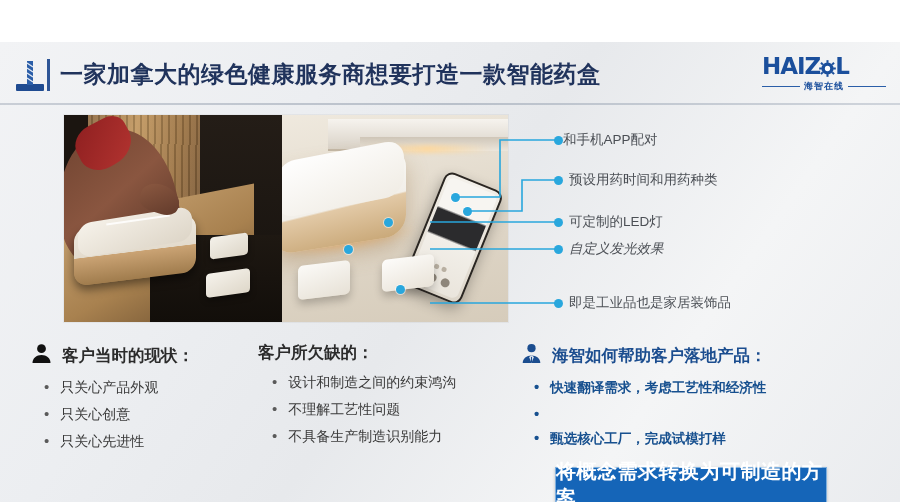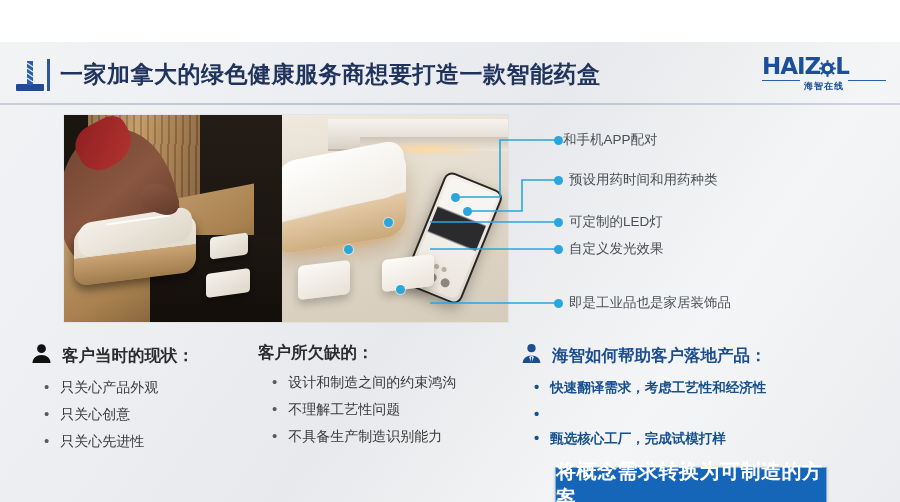--- a/index.html
+++ b/index.html
@@ -26,21 +26,21 @@
   .hdr-rule{position:absolute;left:0;top:61px;width:900px;height:2px;
     background:linear-gradient(90deg,#c9ced6 0%,#b9c0ca 50%,#cfd4db 100%);}
   
   .logo{position:absolute;right:14px;top:13px;width:124px;height:44px;}
   .logo-word{
     font-size:23px;font-weight:800;color:#1b4f9c;letter-spacing:-1px;
     line-height:23px;font-family:"DejaVu Sans",sans-serif;
     display:flex;align-items:center;
   }
   .logo-gear{display:inline-block;width:17px;height:17px;position:relative;margin:0 -1px;}
-  .logo-sub{display:flex;gap:4px;margin-top:2px;}
+  .logo-sub{display:flex;align-items:center;gap:4px;margin-top:2px;}
   .logo-sub .ln{flex:1;height:1px;background:#2a5ea8;}
   .logo-cn{font-size:9px;color:#1b4f9c;font-weight:700;letter-spacing:1px;white-space:nowrap;}
   
   .photos{position:absolute;left:64px;top:73px;width:444px;height:207px;display:flex;
     box-shadow:0 0 0 1px rgba(0,0,0,.04);}
   .photo{position:relative;overflow:hidden;}
   .photo-left{width:218px;height:207px;background:#171310;}
   .photo-right{width:226px;height:207px;background:#e8e2d8;}
   
   .pl-wood{position:absolute;left:20px;top:0;width:116px;height:112px;
@@ -259,21 +259,21 @@
     <div class="cl-dot" style="left:124px;top:21px;"></div>
     <div class="cl-label" style="left:133px;top:16px;">和手机APP配对</div>
 
     <div class="cl-dot" style="left:124px;top:61px;"></div>
     <div class="cl-label" style="left:139px;top:56px;">预设用药时间和用药种类</div>
 
     <div class="cl-dot" style="left:124px;top:103px;"></div>
     <div class="cl-label" style="left:139px;top:98px;">可定制的LED灯</div>
 
     <div class="cl-dot" style="left:124px;top:130px;"></div>
-    <div class="cl-label" style="left:139px;top:125px;">自定义发光效果</div>
+    <div class="cl-label" style="left:139px;top:125px;font-style:italic;">自定义发光效果</div>
 
     <div class="cl-dot" style="left:124px;top:184px;"></div>
     <div class="cl-label" style="left:139px;top:179px;">即是工业品也是家居装饰品</div>
   </div>
 
   <div class="cols">
 
     <div class="col col1">
       <div class="col-head">
         <span>

